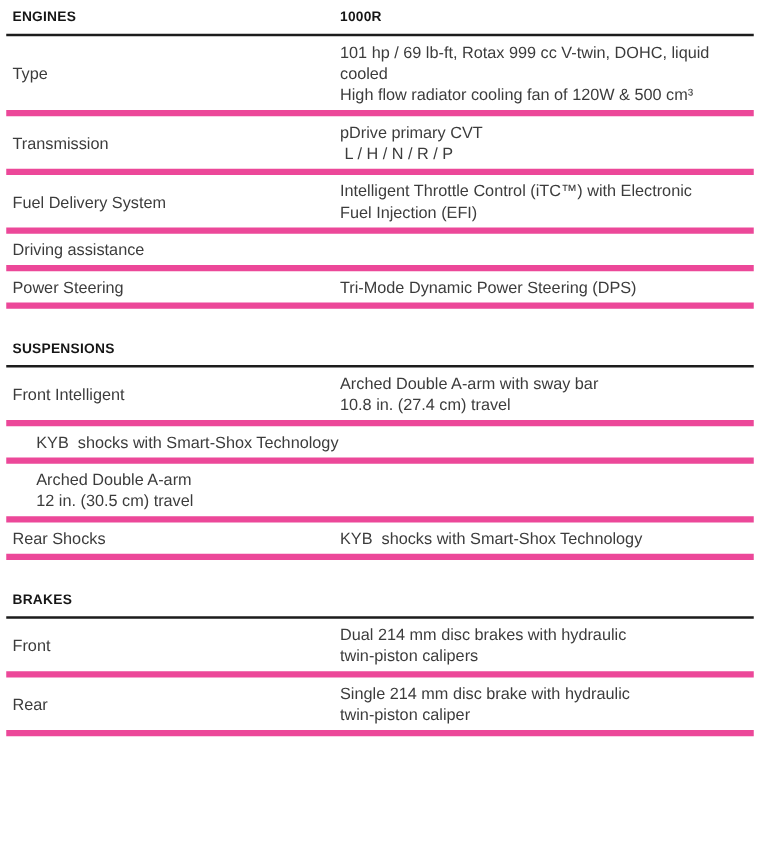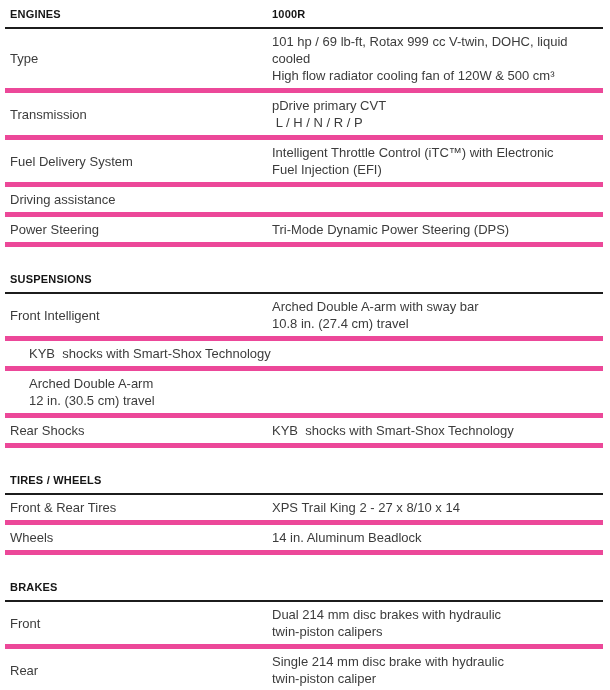--- a/index.html
+++ b/index.html
@@ -113,34 +113,20 @@
     <div class="row">
       <div class="cell value">Arched Double A-arm
 12 in. (30.5 cm) travel</div>
     </div>
     <div class="row">
       <div class="cell label">Rear Shocks</div>
       <div class="cell value">KYB  shocks with Smart-Shox Technology</div>
     </div>
   </div>
 
-  <div class="section">
-    <div class="section-header">
-      <div class="cell label">TIRES / WHEELS</div>
-      <div class="cell value"></div>
-    </div>
-    <div class="row">
-      <div class="cell label">Front &amp; Rear Tires</div>
-      <div class="cell value">XPS Trail King 2 - 27 x 8/10 x 14</div>
-    </div>
-    <div class="row">
-      <div class="cell label">Wheels</div>
-      <div class="cell value">14 in. Aluminum Beadlock</div>
-    </div>
-  </div>
 
   <div class="section">
     <div class="section-header">
       <div class="cell label">BRAKES</div>
       <div class="cell value"></div>
     </div>
     <div class="row">
       <div class="cell label">Front</div>
       <div class="cell value">Dual 214 mm disc brakes with hydraulic
 twin-piston calipers</div>

